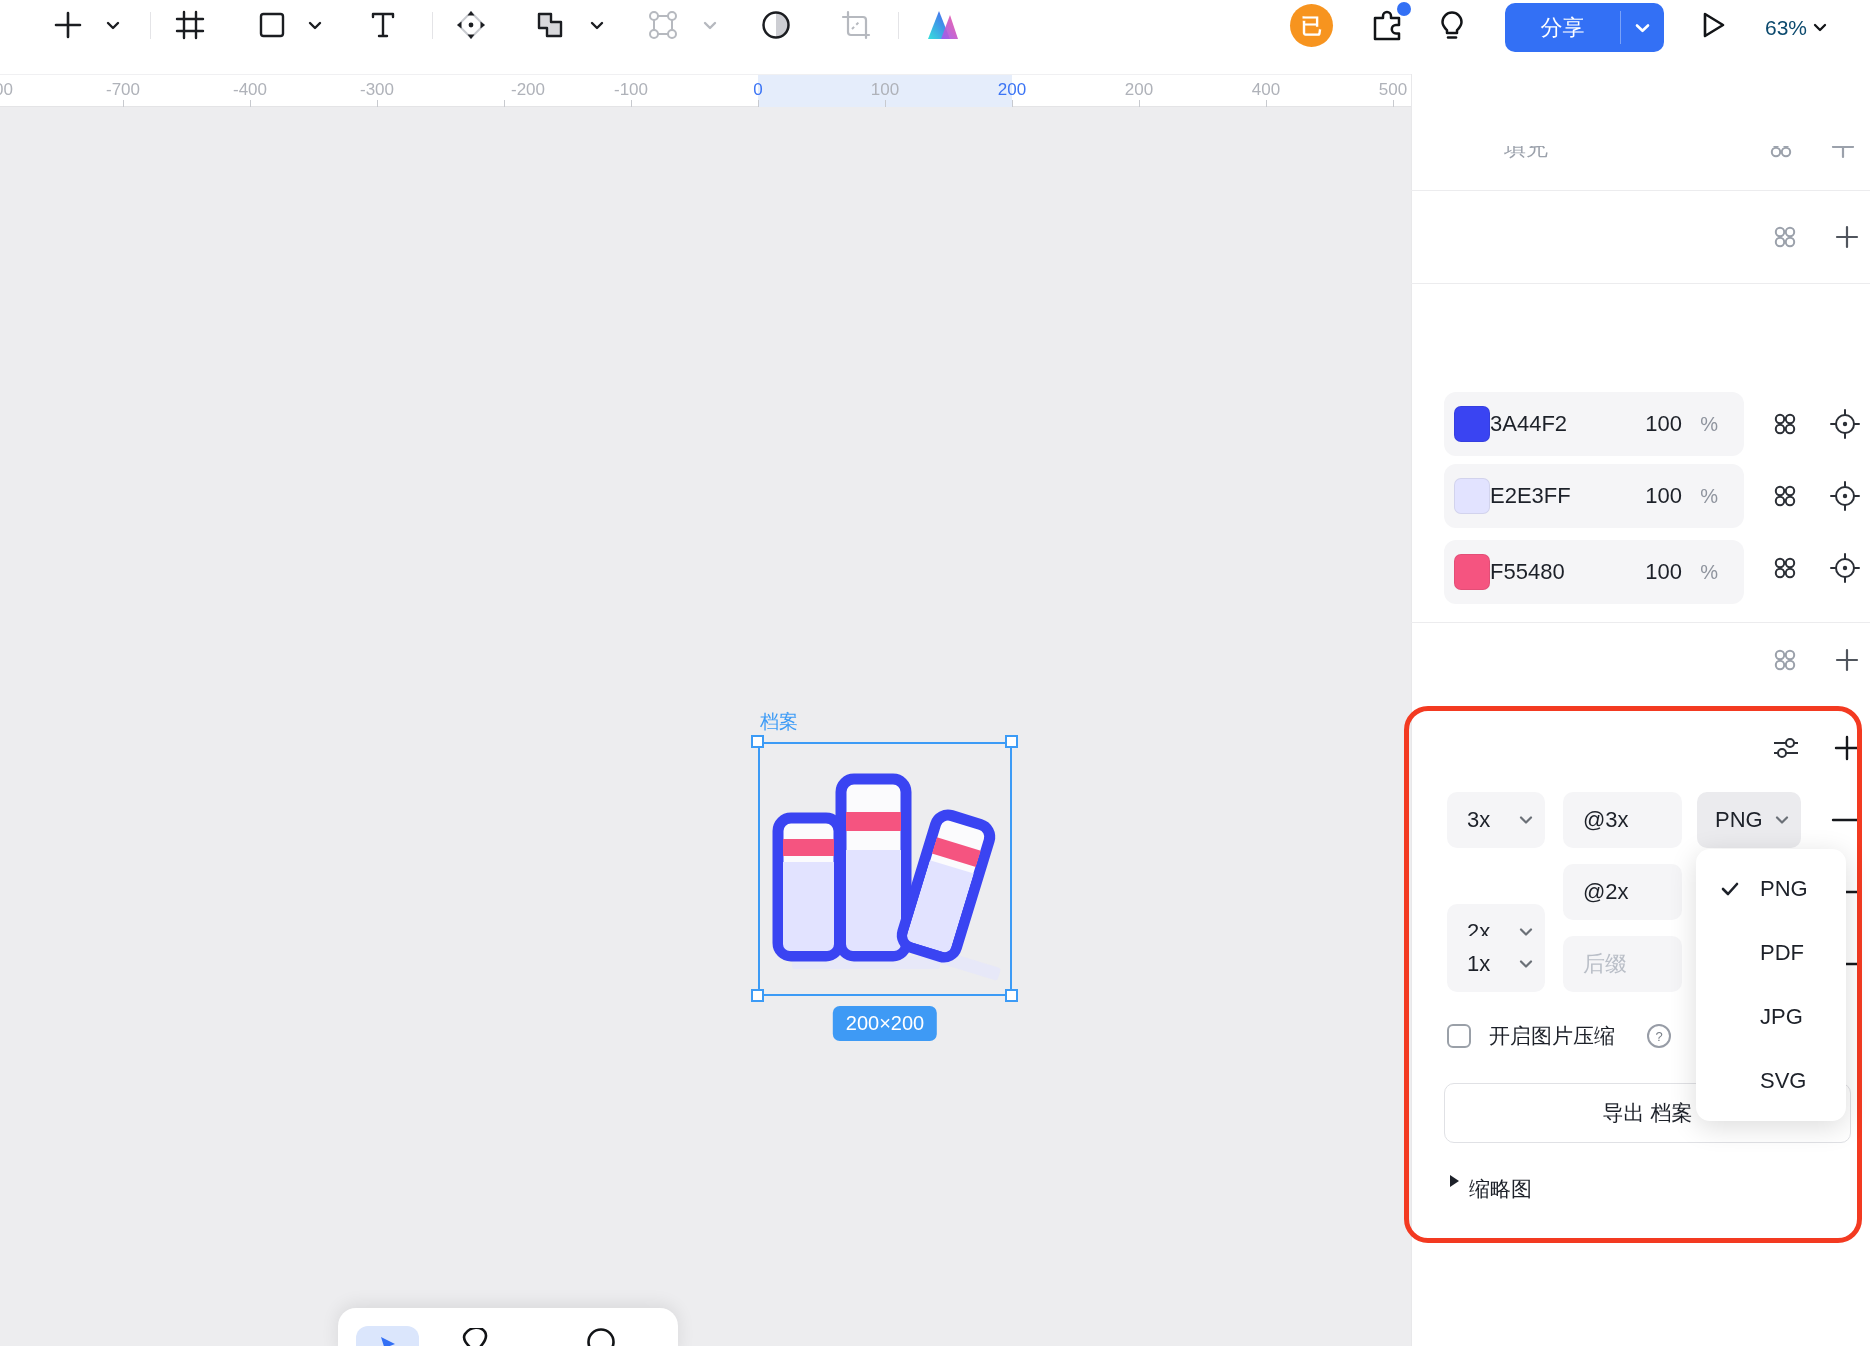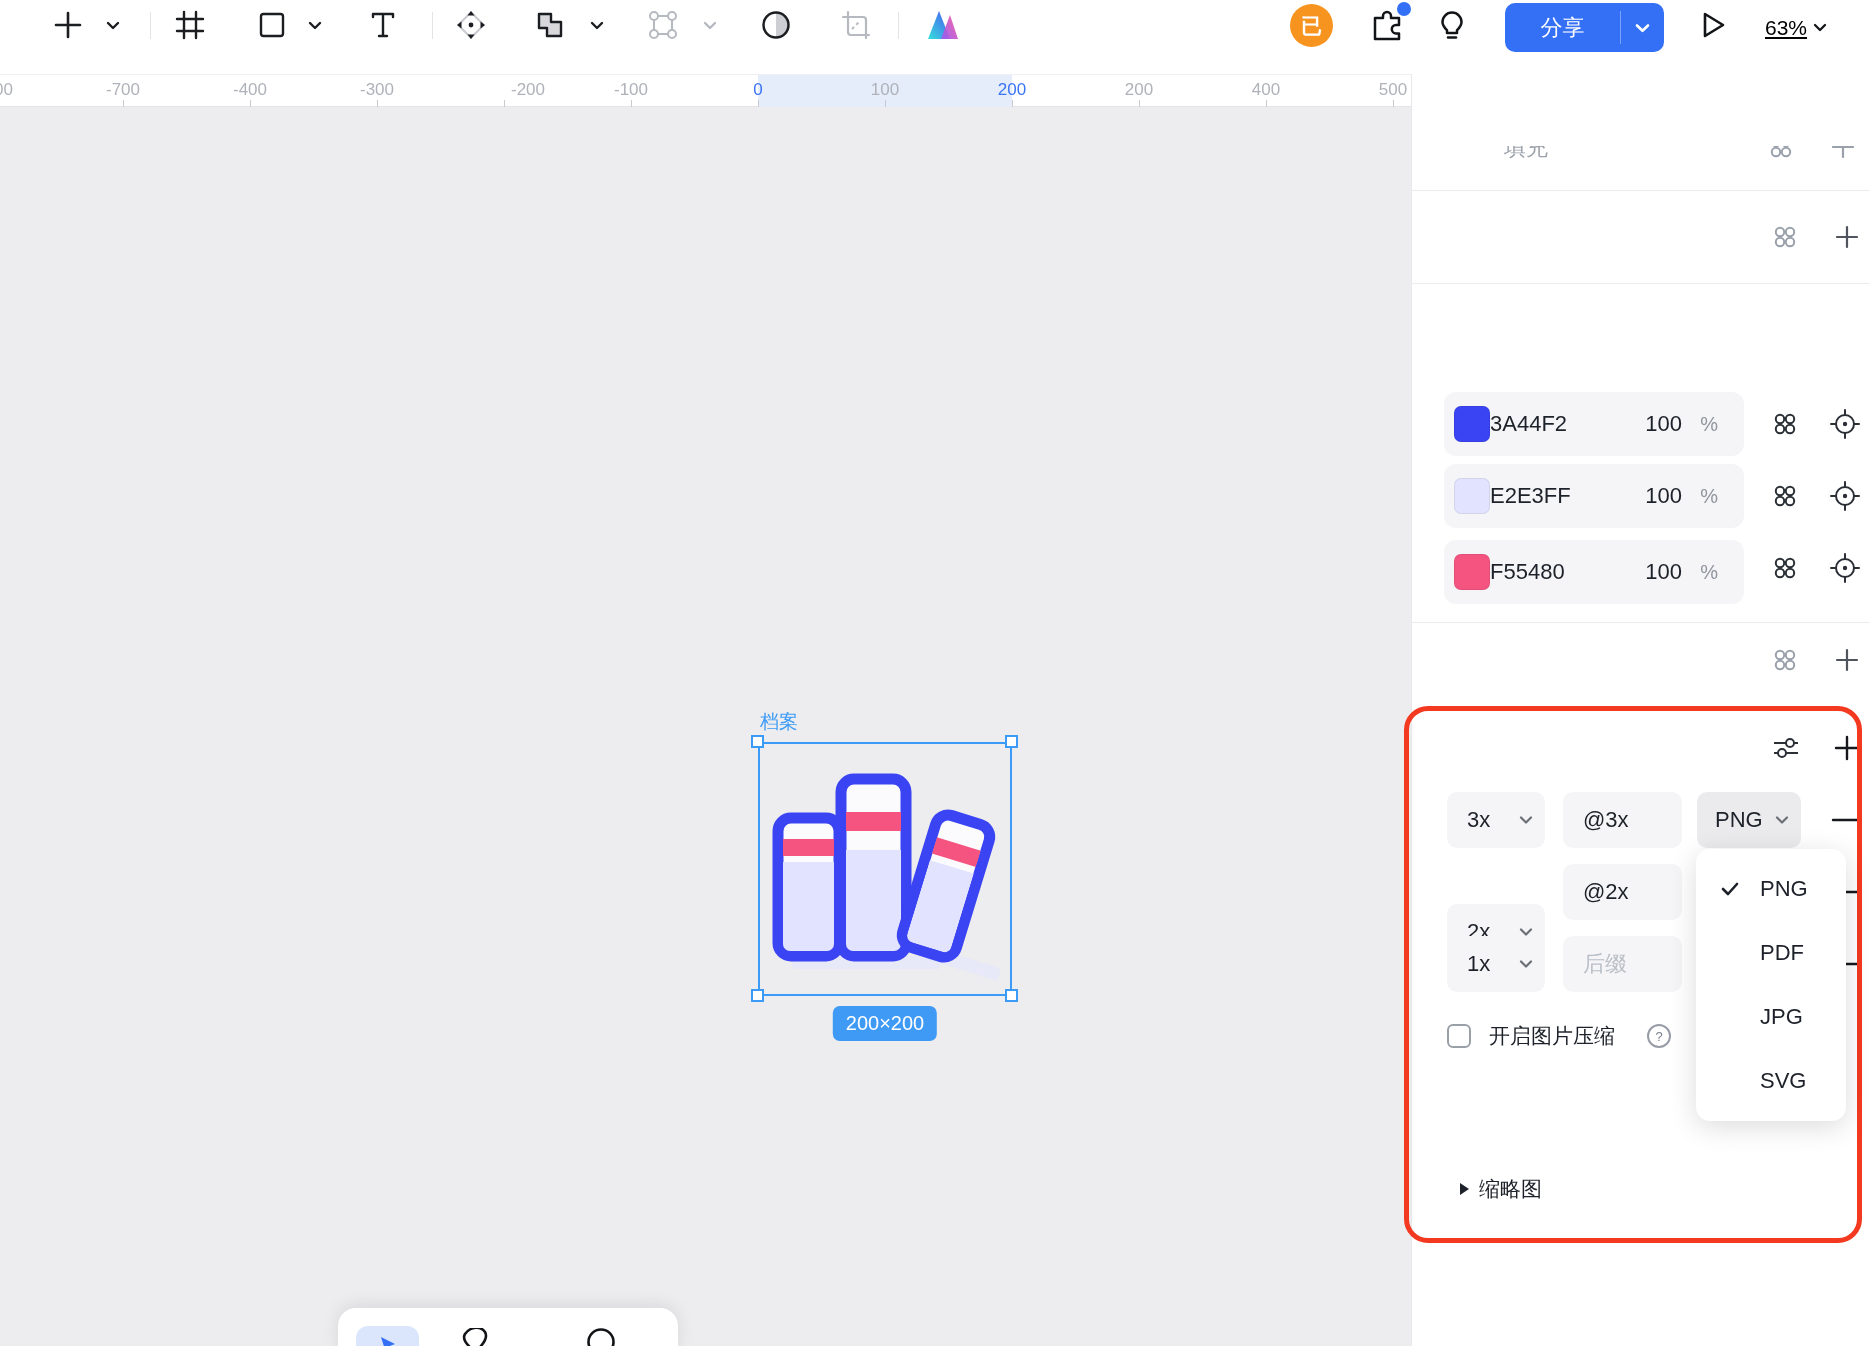--- a/index.html
+++ b/index.html
@@ -9,21 +9,21 @@
   .abs{position:absolute;}
   
   .toolbar{left:0;top:0;width:1870px;height:74px;background:#ffffff;z-index:30;}
   .ticon{position:absolute;top:3px;width:44px;height:44px;display:flex;align-items:center;justify-content:center;}
   .tdiv{position:absolute;top:12px;width:1px;height:27px;background:#E4E4E7;}
   .share-btn{position:absolute;left:1505px;top:3px;width:159px;height:49px;background:#3370F5;border-radius:10px;z-index:31;}
   .share-label{position:absolute;left:0;top:0;width:115px;height:49px;display:flex;align-items:center;justify-content:center;
                color:#fff;font-size:22px;}
   .share-split{position:absolute;left:115px;top:8px;width:1px;height:33px;background:rgba(255,255,255,0.35);}
   .share-chev{position:absolute;left:116px;top:0;width:43px;height:49px;display:flex;align-items:center;justify-content:center;}
-  .zoom-ctl{position:absolute;left:1765px;top:3px;height:49px;display:flex;align-items:center;gap:6px;font-size:21px;color:#000000;text-decoration:underline;}
+  .zoom-ctl{position:absolute;left:1765px;top:3px;height:49px;display:flex;align-items:center;gap:6px;font-size:21px;color:#0c4a6e;}
   .avatar{position:absolute;left:1290px;top:4px;width:43px;height:43px;border-radius:50%;background:#F7941F;
           display:flex;align-items:center;justify-content:center;color:#fff;font-size:21px;font-weight:bold;}
   
   .ruler{left:0;top:74px;width:1870px;height:33px;background:#ffffff;border-top:1px solid #F0F0F2;border-bottom:1px solid #E4E4E6;z-index:5;}
   .ruler-hl{position:absolute;left:758px;top:0;width:254px;height:32px;background:#E5EDFB;}
   .rlabel{position:absolute;top:5px;transform:translateX(-50%);font-size:17px;color:#AFB2B9;white-space:nowrap;}
   .rlabel.blue{color:#3B74F5;}
   .rtick{position:absolute;top:25px;width:1px;height:7px;background:#C8CACF;}
   
   .sel-box{left:758px;top:742px;width:254px;height:254px;border:2px solid #3C9BF6;z-index:3;}
@@ -52,21 +52,21 @@
   .pct{position:absolute;right:26px;font-size:20px;color:#8F949E;}
   .exp-box{position:absolute;height:56px;background:#F5F5F7;border-radius:10px;z-index:11;display:flex;align-items:center;font-size:22px;}
   .exp-box.active{background:#EBEBEE;}
   .exp-box .lab{margin-left:20px;}
   .chev-in{position:absolute;right:12px;top:50%;transform:translateY(-50%);}
   .placeholder{color:#B9BEC7;}
   .chk{position:absolute;left:1447px;top:1024px;width:24px;height:24px;border:2px solid #9AA0A8;border-radius:6px;background:#fff;z-index:11;}
   .chk-label{position:absolute;left:1489px;top:1036px;transform:translateY(-50%);font-size:21px;z-index:11;}
   .exp-btn{position:absolute;left:1444px;top:1083px;width:407px;height:60px;border:1.5px solid #E0E1E5;border-radius:10px;
            background:#fff;display:flex;align-items:center;justify-content:center;font-size:21px;z-index:11;}
-  .thumb-row{position:absolute;left:1450px;top:1189px;transform:translateY(-50%);display:flex;align-items:center;gap:10px;font-size:21px;z-index:11;margin-left:10px;}
+  .thumb-row{position:absolute;left:1450px;top:1189px;transform:translateY(-50%);display:flex;align-items:flex-start;gap:10px;font-size:21px;z-index:11;}
   .tri-right{width:0;height:0;border-left:9px solid #1D2129;border-top:6px solid transparent;border-bottom:6px solid transparent;}
   .red-box{position:absolute;left:1404px;top:706px;width:458px;height:537px;border:5px solid #F33A21;border-radius:24px;z-index:50;pointer-events:none;}
   .dropdown{position:absolute;left:1696px;top:849px;width:150px;height:272px;background:#fff;border-radius:14px;
             box-shadow:0 6px 28px rgba(0,0,0,0.14);z-index:60;padding-top:8px;}
   .dd-item{position:relative;height:64px;display:flex;align-items:center;font-size:22px;color:#1D2129;}
   .dd-check{position:absolute;left:24px;}
   .dd-text{position:absolute;left:64px;}
   .clip-sliver{position:absolute;overflow:hidden;z-index:11;text-align:center;}
 </style>
 </head>
@@ -502,20 +502,23 @@
 
   <div class="chk"></div>
   <span class="chk-label">开启图片压缩</span>
   <div class="picon" style="left:1659px;top:1036px">
     <svg width="28" height="28" viewBox="-14 -14 28 28">
       <circle cx="0" cy="0" r="11" fill="none" stroke="#979CA6" stroke-width="2"></circle>
       <text x="0" y="4.5" text-anchor="middle" font-size="13" fill="#7A8089" font-family="Liberation Sans, sans-serif">?</text>
     </svg>
   </div>
 
+  <div class="exp-btn">
+    <span>导出 档案</span>
+  </div>
 
   <div class="thumb-row">
     <div class="tri-right"></div>
     <span>缩略图</span>
   </div>
 
   <div class="red-box"></div>
 
   <div class="dropdown">
     <div class="dd-item">

